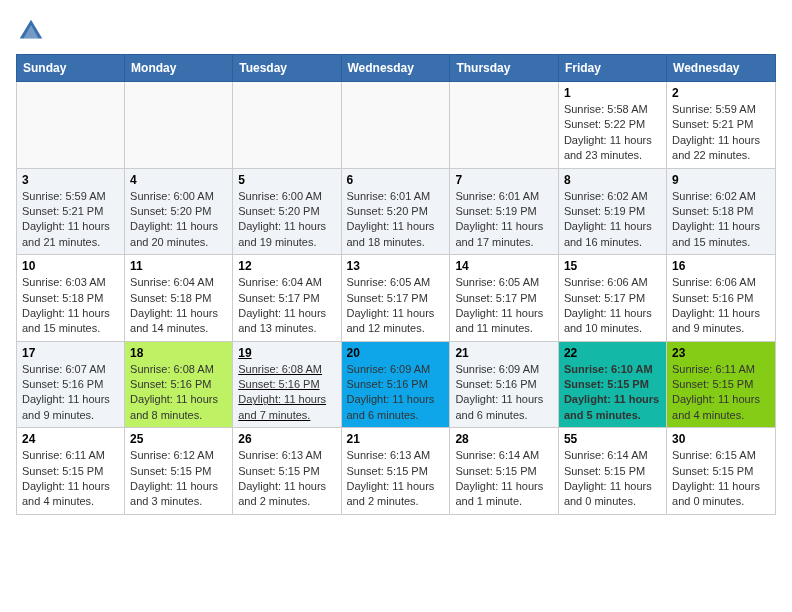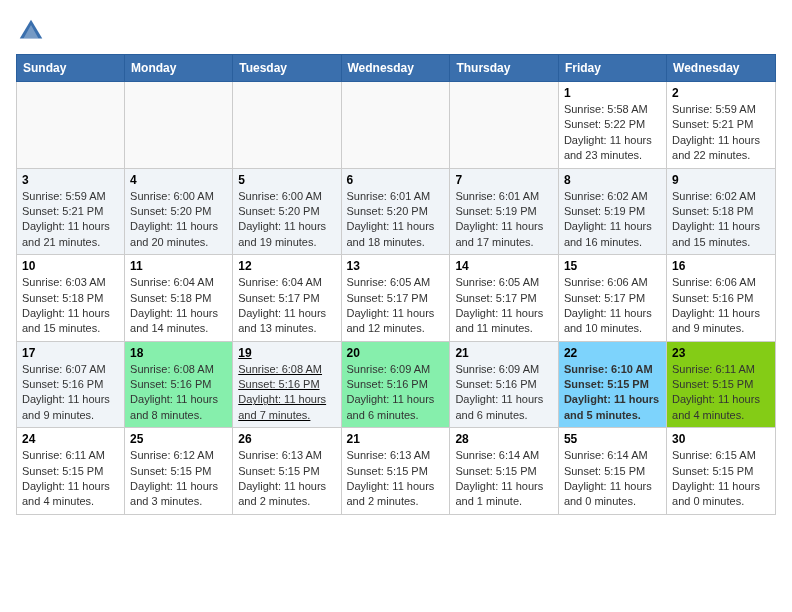--- a/index.html
+++ b/index.html
@@ -229,45 +229,45 @@
 Daylight: 11 hours and 9 minutes.</div>
         </td>
       </tr>
       <tr class="week-row">
         <td style="background: rgb(240, 244, 248);">
           <span class="day-num">17</span>
           <div class="day-info" style="white-space: pre-line;">Sunrise: 6:07 AM
 Sunset: 5:16 PM
 Daylight: 11 hours and 9 minutes.</div>
         </td>
-        <td style="background: #86efac;">
+        <td style="background: #bef264;">
           <span class="day-num">18</span>
           <div class="day-info" style="white-space: pre-line;">Sunrise: 6:08 AM
 Sunset: 5:16 PM
 Daylight: 11 hours and 8 minutes.</div>
         </td>
         <td style="background: rgb(240, 244, 248); text-decoration: underline;">
           <span class="day-num">19</span>
           <div class="day-info" style="white-space: pre-line;">Sunrise: 6:08 AM
 Sunset: 5:16 PM
 Daylight: 11 hours and 7 minutes.</div>
         </td>
-        <td style="background: #86efac;">
+        <td style="background: #0ea5e9;">
           <span class="day-num">20</span>
           <div class="day-info" style="white-space: pre-line;">Sunrise: 6:09 AM
 Sunset: 5:16 PM
 Daylight: 11 hours and 6 minutes.</div>
         </td>
         <td style="background: rgb(240, 244, 248);">
           <span class="day-num">21</span>
           <div class="day-info" style="white-space: pre-line;">Sunrise: 6:09 AM
 Sunset: 5:16 PM
 Daylight: 11 hours and 6 minutes.</div>
         </td>
-        <td style="background: #7dd3fc;">
+        <td style="background: #14b8a6;">
           <span class="day-num">22</span>
           <div class="day-info" style="white-space: pre-line; font-weight: bold;">Sunrise: 6:10 AM
 Sunset: 5:15 PM
 Daylight: 11 hours and 5 minutes.</div>
         </td>
         <td style="background: #84cc16;">
           <span class="day-num">23</span>
           <div class="day-info" style="white-space: pre-line;">Sunrise: 6:11 AM
 Sunset: 5:15 PM
 Daylight: 11 hours and 4 minutes.</div>

